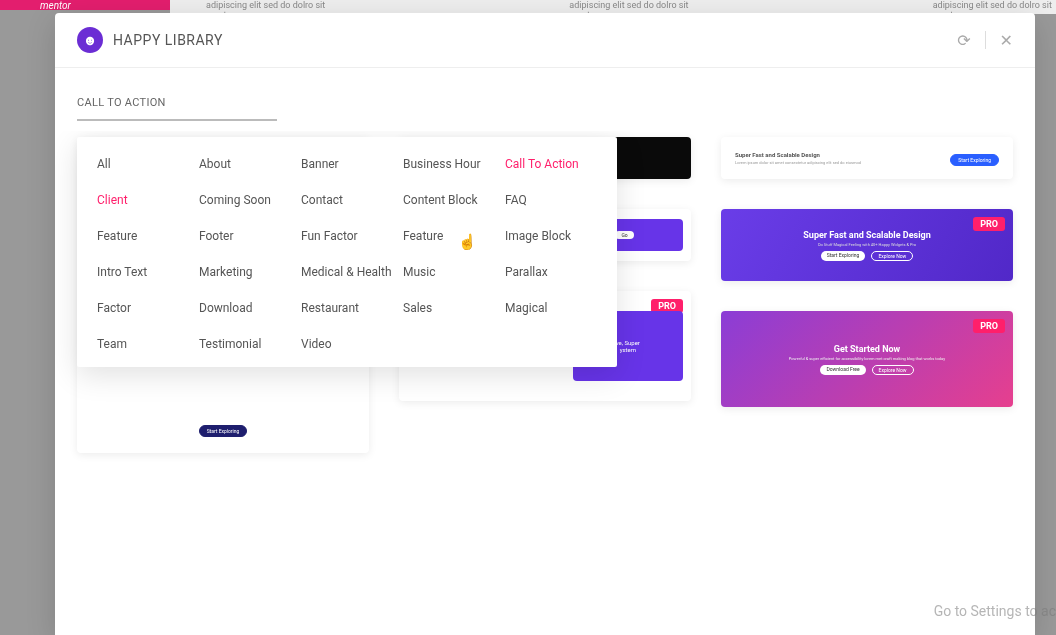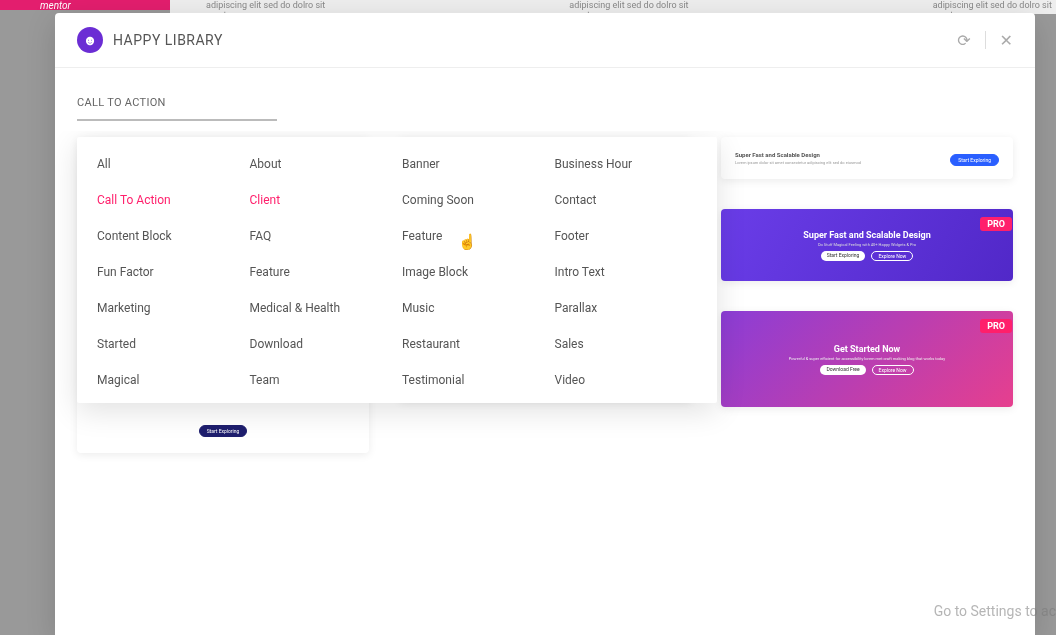--- a/index.html
+++ b/index.html
@@ -163,44 +163,44 @@
   .pill-btn.blue-pill { background: #2a5fff; border-color: #2a5fff; color: #fff; }
 
   .card.dark { background: #0a0a0a; color: #fff; }
   .card.violet { background: #6734e8; color: #fff; }
   .card.violet-photo { background: linear-gradient(120deg,#6a3de8,#5128c8); color:#fff; height:72px; }
   .card.magenta { background: linear-gradient(135deg,#8b3dd6,#e63f8e); color:#fff; height:96px; }
   .card.tallwhite { height: 316px; justify-content: flex-end; padding-bottom: 16px; }
 
   .pro-badge {
     position: absolute;
-    top: 8px; right: 1px;
+    top: 8px; right: 8px;
     background: #ff1f6b;
     color: #fff;
     font-size: 9px;
     font-weight: 700;
     padding: 2px 7px;
     border-radius: 3px;
   }
   .mid-row { display:flex; gap:6px; justify-content:center; margin-top:4px;}
   .ghost-pill { font-size:5px; border:1px solid #fff; border-radius:10px; padding:1px 6px;}
   .solid-pill { font-size:5px; background:#fff; color:#333; border-radius:10px; padding:1px 6px;}
 
   
   .megamenu {
     position: absolute;
     top: 6px;
     left: 22px;
-    width: 640px;
+    width: 540px;
     background: #fff;
     box-shadow: 0 8px 30px rgba(0,0,0,0.12);
     border-radius: 2px;
     padding: 20px 20px 16px 20px;
     display: grid;
-    grid-template-columns: repeat(4, 1fr);
+    grid-template-columns: repeat(5, 1fr);
     column-gap: 10px;
     row-gap: 22px;
     z-index: 5;
   }
   .mm-item {
     font-size: 12px;
     color: #555;
     cursor: pointer;
     white-space: nowrap;
   }
@@ -329,21 +329,21 @@
         <div class="mm-item">Feature</div>
         <div class="mm-item">Footer</div>
         <div class="mm-item">Fun Factor</div>
         <div class="mm-item">Feature</div>
         <div class="mm-item">Image Block</div>
         <div class="mm-item">Intro Text</div>
         <div class="mm-item">Marketing</div>
         <div class="mm-item">Medical &amp; Health</div>
         <div class="mm-item">Music</div>
         <div class="mm-item">Parallax</div>
-        <div class="mm-item">Started</div>
+        <div class="mm-item">Factor</div>
         <div class="mm-item">Download</div>
         <div class="mm-item">Restaurant</div>
         <div class="mm-item">Sales</div>
         <div class="mm-item">Magical</div>
         <div class="mm-item">Team</div>
         <div class="mm-item">Testimonial</div>
         <div class="mm-item">Video</div>
       </div>
     <div class="cursor-hand">☝</div>
 

